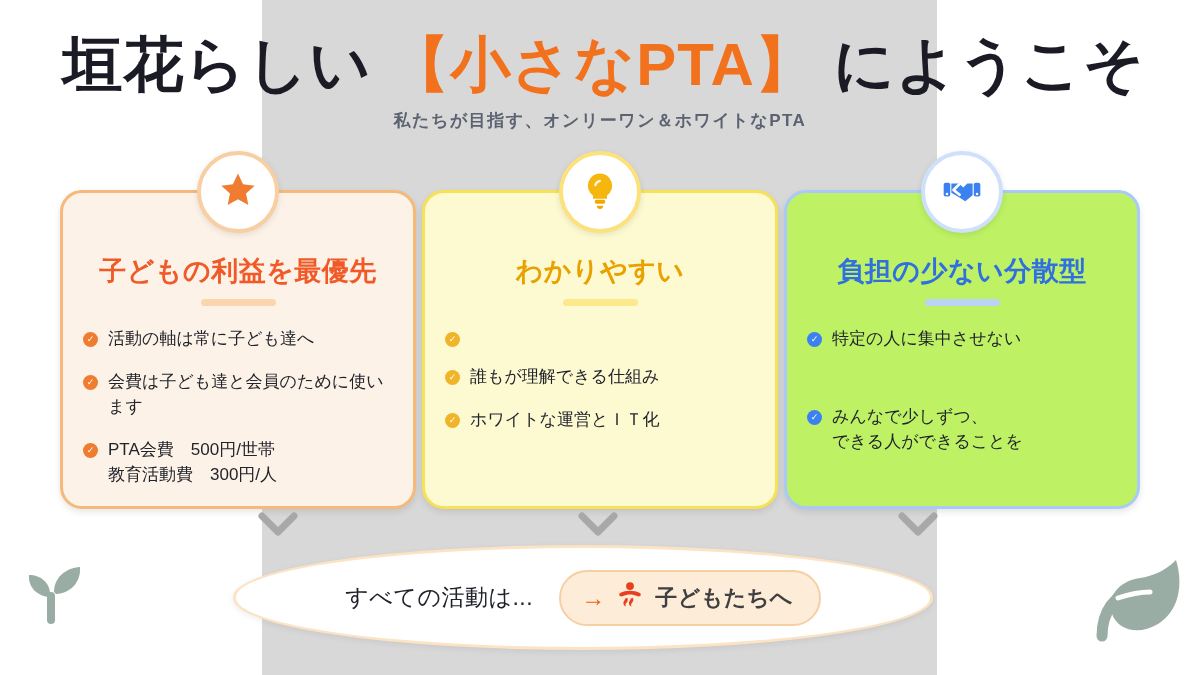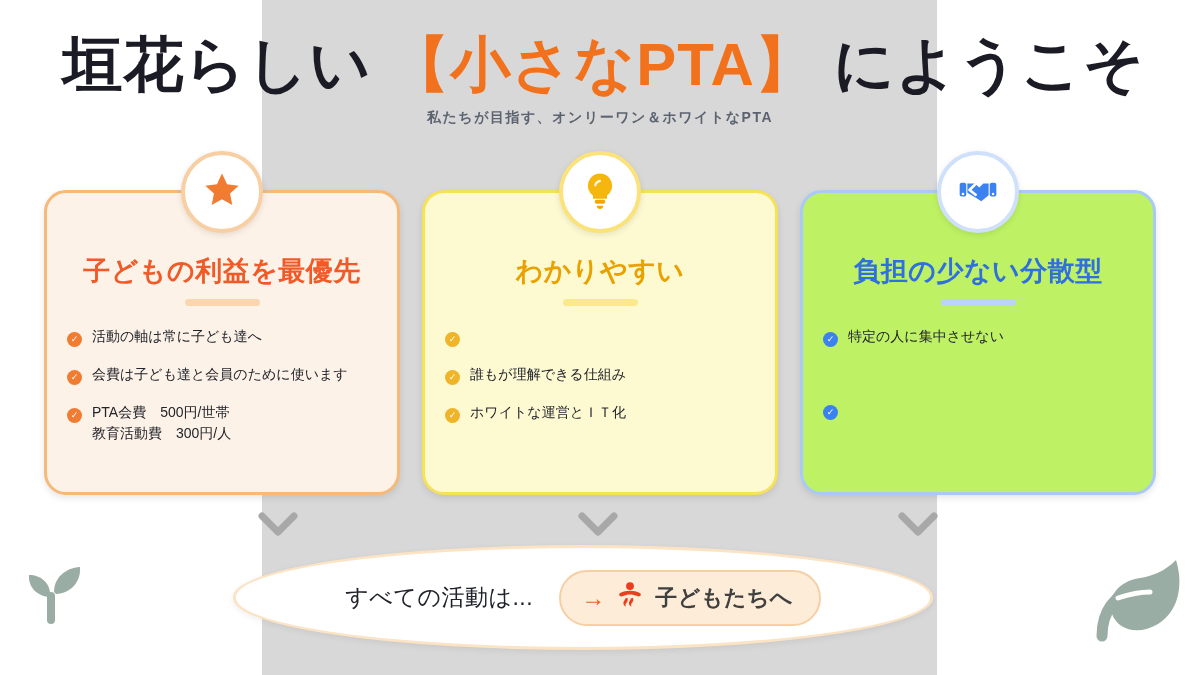--- a/index.html
+++ b/index.html
@@ -27,28 +27,28 @@
   .title{
     margin-top:30px;
     font-size:60px; font-weight:bold; line-height:1.18;
     color:#1b1b25; letter-spacing:1px;
     white-space:nowrap;
     margin-left:8px;
   }
   .title .hl{ color:#f2711c; }
   .subtitle{
     margin-top:8px;
-    font-size:14px; font-weight:bold; letter-spacing:1.5px;
+    font-size:17px; font-weight:bold; letter-spacing:1.5px;
     color:#5b6270;
   }
 
   
   .cards{
     position:absolute; left:0; top:190px; width:1200px;
-    display:flex; justify-content:center; gap:22px;
+    display:flex; justify-content:center; gap:6px;
   }
   .card{
     position:relative;
     width:356px; min-height:305px;
     border-radius:22px;
     border:3px solid #ccc;
     padding:62px 20px 18px 20px;
     box-shadow:0 3px 7px rgba(0,0,0,.10);
   }
   .card.c1{ background:#fdf2e7; border-color:#f5b97a; }
@@ -90,21 +90,21 @@
   ul.bullets li:last-child{ margin-bottom:0; }
   .chk{
     flex:0 0 auto; width:15px; height:15px; border-radius:50%;
     margin-top:6px;
     display:flex; align-items:center; justify-content:center;
     color:#fff; font-size:9px; line-height:1;
   }
   .card.c1 .chk{ background:#f07c32; }
   .card.c2 .chk{ background:#f0b429; }
   .card.c3 .chk{ background:#3b82f0; }
-  .btxt{ font-size:14px; line-height:1.5; color:#22242c; white-space:pre-line; }
+  .btxt{ font-size:17px; line-height:1.5; color:#22242c; white-space:pre-line; }
 
   .card.c3 ul.bullets li{ margin-bottom:52px; }
   .card.c3 ul.bullets li:last-child{ margin-bottom:0; }
 
   
   .chev{ position:absolute; color:#a8a8a8; }
   .chev svg{ display:block; }
   .chev1{ left:258px; top:512px; }
   .chev2{ left:578px; top:512px; }
   .chev3{ left:898px; top:512px; }
@@ -231,20 +231,22 @@
       </div>
       <div class="card-title">負担の少ない分散型</div>
       <div class="divider"></div>
       <ul class="bullets">
         <li>
           <span class="chk">✓</span>
           <span class="btxt">特定の人に集中させない</span>
         </li>
         <li>
           <span class="chk">✓</span>
+          <span class="btxt">みんなで少しずつ、
+できる人ができることを</span>
         </li>
       </ul>
     </div>
 
   </div>
 
   <div class="chev chev1">
     <svg width="40" height="26" viewBox="0 0 40 26" aria-hidden="true">
       <path d="M4 4l16 16L36 4" stroke="#a8a8a8" stroke-width="7" fill="none" stroke-linecap="round" stroke-linejoin="round"></path>
     </svg>

